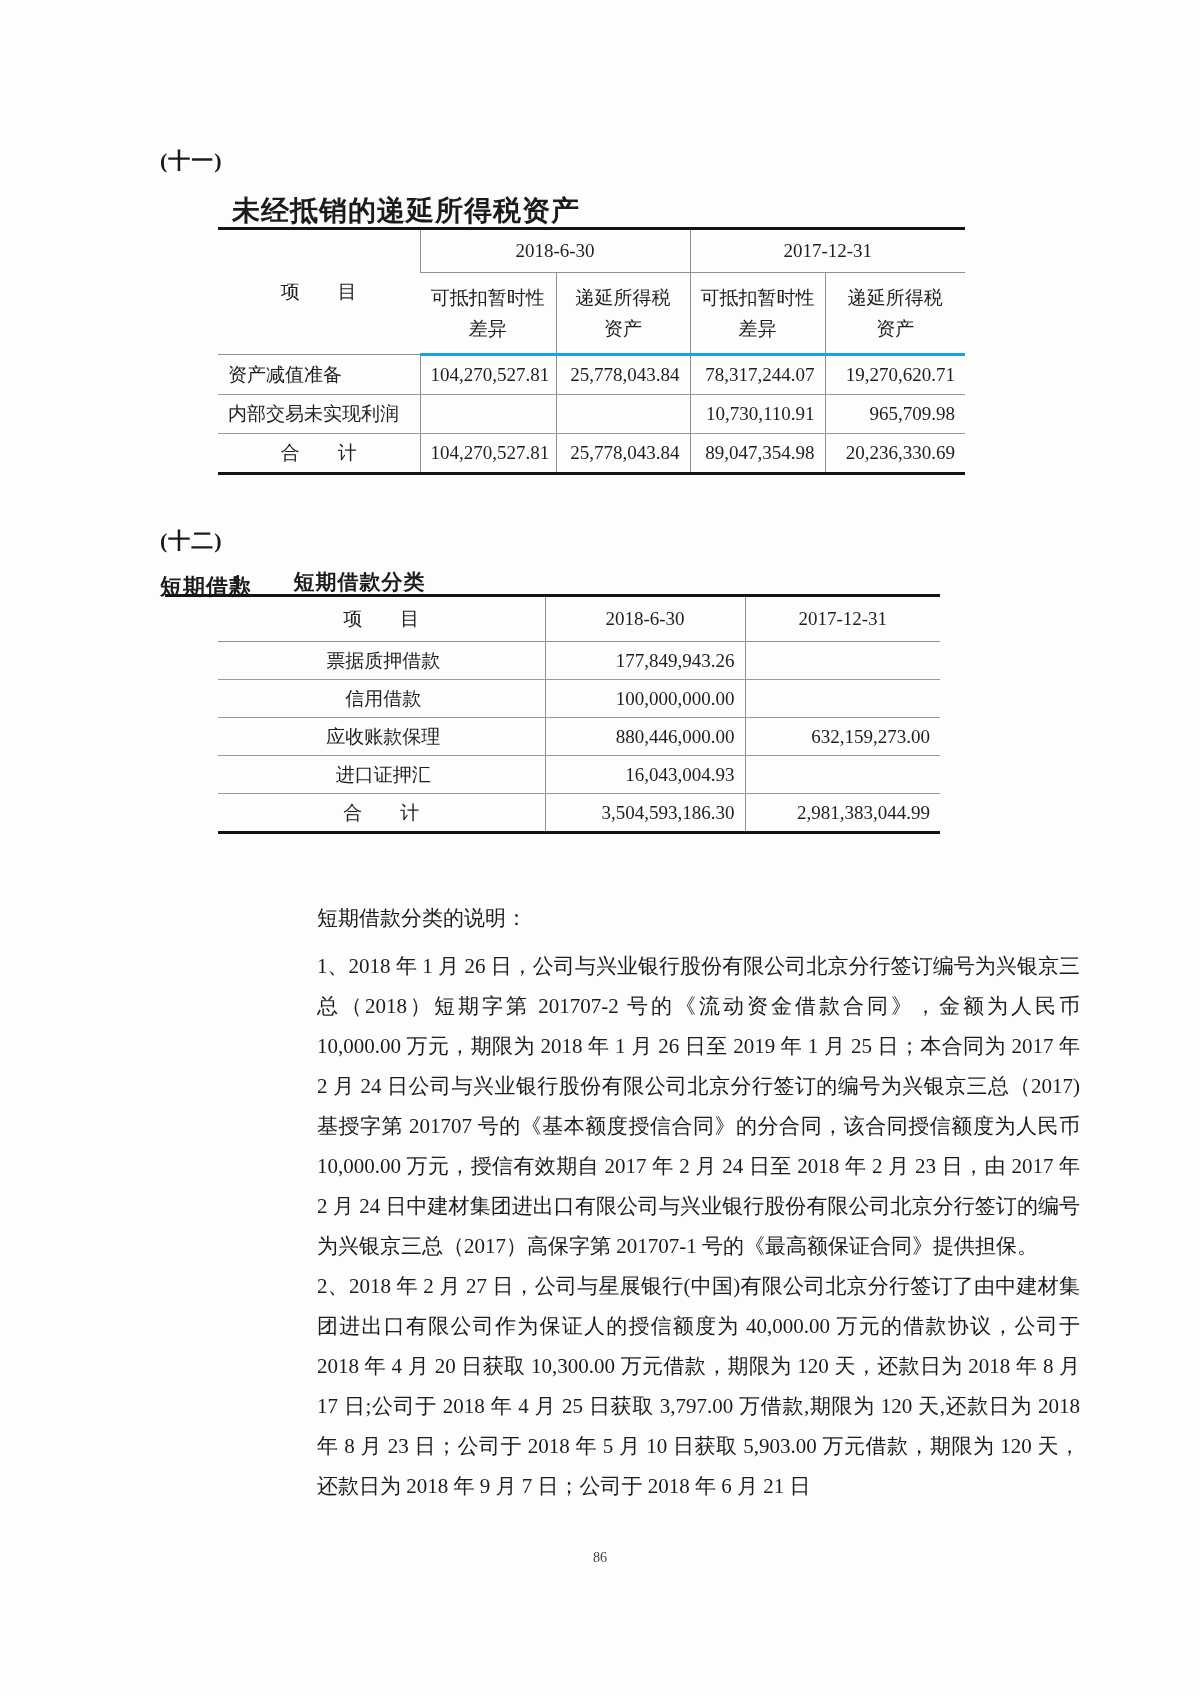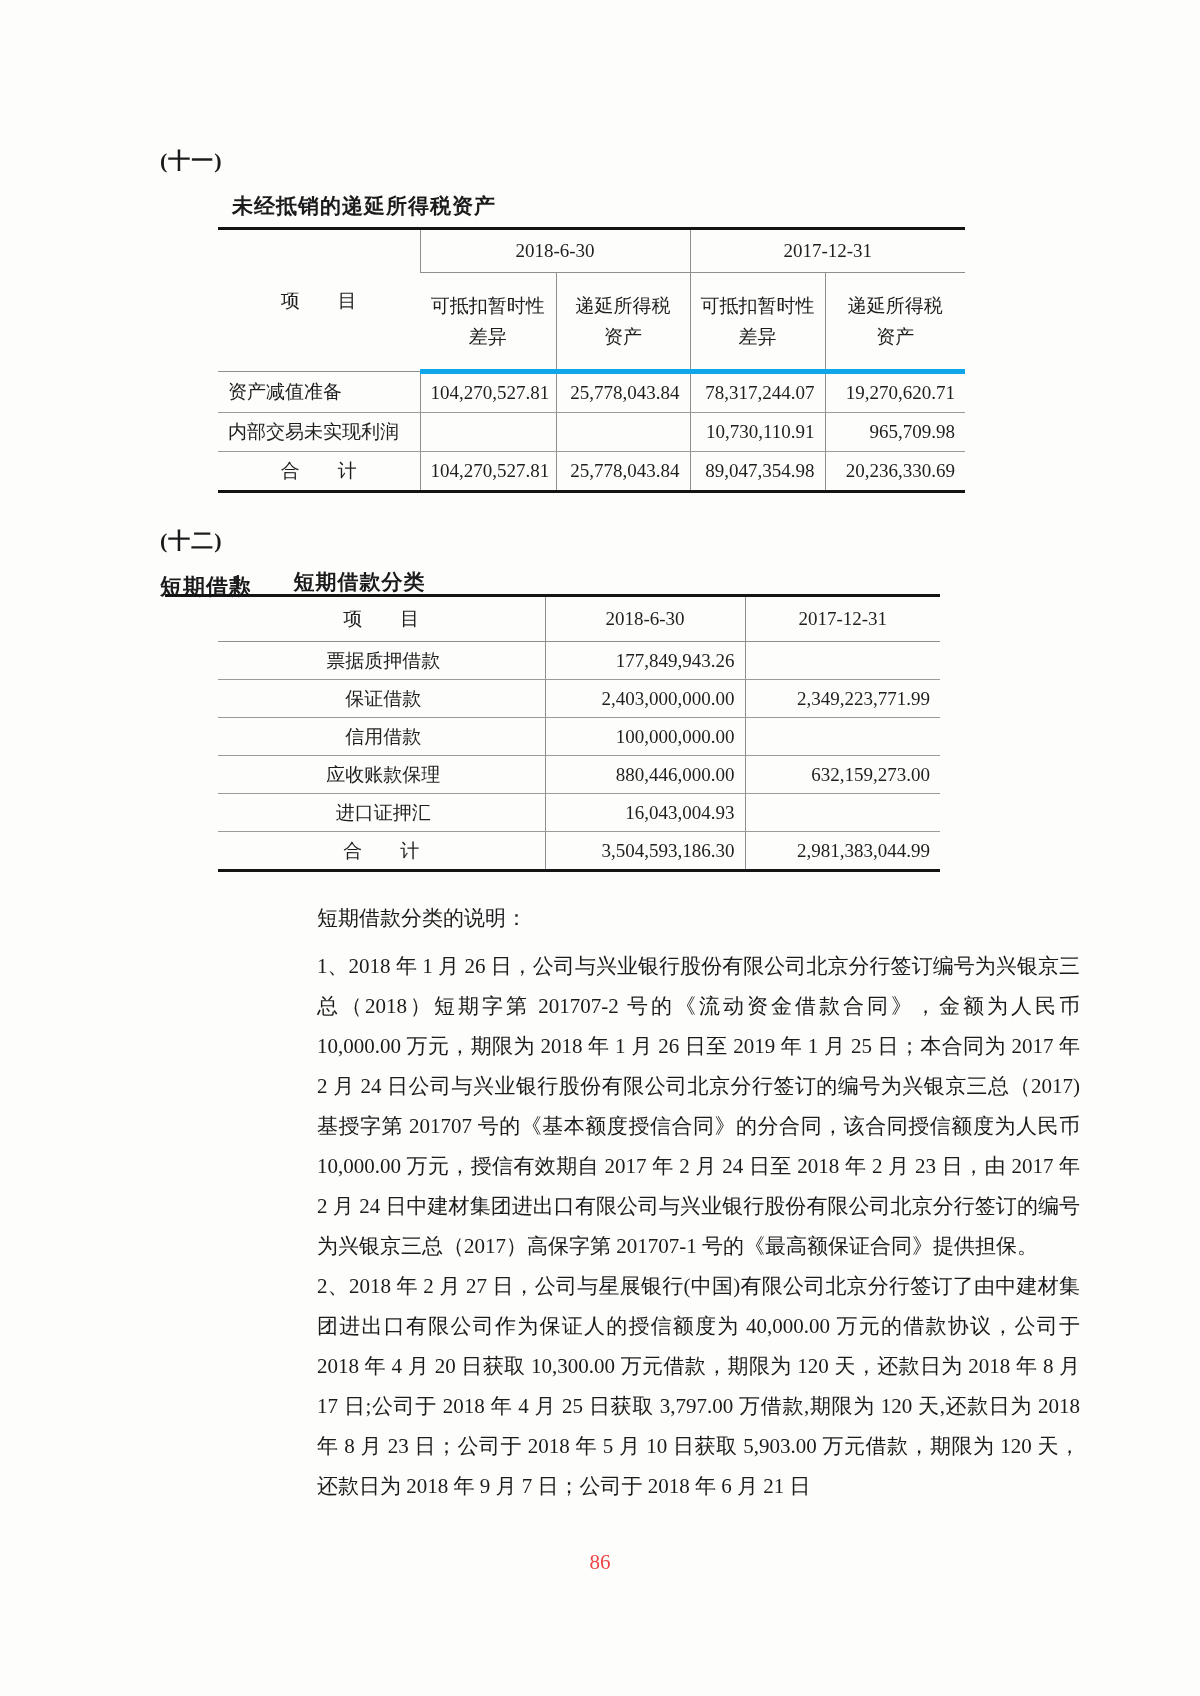--- a/index.html
+++ b/index.html
@@ -9,58 +9,58 @@
     font-family:"Liberation Serif","DejaVu Serif",serif;
     color:#1b1b1b;
     position:relative;
     -webkit-font-smoothing:antialiased;
   }
   .page{position:absolute;inset:0;background:#fdfdfc;}
 
   
   .sec-heading{position:absolute;left:160px;font-size:22px;font-weight:bold;letter-spacing:1px;display:flex;gap:16px;white-space:nowrap;flex-direction:column;}
   .sec11-heading{top:146px;}
-  .sec11-subtitle{position:absolute;left:232px;top:192px;font-size:21px;font-weight:bold;letter-spacing:1px;}
+  .sec11-subtitle{position:absolute;left:232px;top:192px;font-size:28px;font-weight:bold;letter-spacing:1px;}
   .sec12-heading{top:526px;}
   .sec12-subtitle{position:absolute;left:232px;top:568px;font-size:21px;font-weight:bold;letter-spacing:1px;display:flex;gap:28px;white-space:nowrap;}
   .sec12-rule{position:absolute;left:165px;top:594px;width:775px;height:3px;background:#141414;}
 
   
   table{border-collapse:collapse;table-layout:fixed;font-size:19px;color:#1e1e1e;}
   td,th{font-weight:normal;padding:0 10px;overflow:hidden;white-space:nowrap;}
   .num{text-align:right;}
   .ctr{text-align:center;}
   .lft{text-align:left;}
 
   
   .table1{position:absolute;left:218px;top:227px;width:747px;border-top:3px solid #141414;border-bottom:3px solid #141414;}
   .table1 th,.table1 td{border-left:1px solid #8f8f8f;}
   .table1 th:first-child,.table1 td:first-child{border-left:none;}
   .table1 .period-row th{height:42px;border-bottom:1px solid #8f8f8f;}
-  .table1 .measure-row th{height:72px;border-bottom:5px solid #0ea5e9;padding:12px 6px;}
+  .table1 .measure-row th{height:72px;border-bottom:3px solid #0ea5e9;padding:4px 6px;}
   .table1 .measure-row .mline{display:block;line-height:31px;text-align:center;}
   .table1 .item-head{border-bottom:1px solid #8f8f8f;}
   .table1 tbody td{height:38px;border-bottom:1px solid #9a9a9a;}
   .table1 tbody tr:last-child td{border-bottom:none;}
 
   
   .table2{position:absolute;left:218px;top:597px;width:722px;border-bottom:3px solid #141414;}
   .table2 th,.table2 td{border-left:1px solid #8f8f8f;}
   .table2 th:first-child,.table2 td:first-child{border-left:none;}
   .table2 thead th{height:44px;border-bottom:1px solid #8f8f8f;}
   .table2 tbody td{height:37px;border-bottom:1px solid #9a9a9a;}
   .table2 tbody tr:last-child td{border-bottom:none;}
   .table2 tbody td.lft{padding-left:14px;text-align:center;}
 
   
   .notes{position:absolute;left:285px;top:898px;width:763px;font-size:21px;line-height:40px;text-align:justify;color:#1b1b1b;margin-left:32px;}
   .notes-title{margin:0 0 8px 0;}
   .notes p{margin:0;text-justify:inter-ideograph;}
 
-  .page-number{position:absolute;left:0;top:1550px;width:100%;text-align:center;font-size:21px;color:#ef4444;}
+  .page-number{position:absolute;left:0;top:1550px;width:100%;text-align:center;font-size:14px;color:#404040;}
 </style>
 </head>
 <body>
 
 <div class="page">
 
   <div class="sec-heading sec11-heading">
     <span>(十一)</span>
   </div>
   <div class="sec11-subtitle">未经抵销的递延所得税资产</div>
@@ -146,25 +146,20 @@
         <th class="ctr">2017-12-31</th>
       </tr>
     </thead>
     <tbody>
       <tr>
         <td class="lft">票据质押借款</td>
         <td class="num">177,849,943.26</td>
         <td class="num"></td>
       </tr>
       <tr>
-        <td class="lft">保证借款</td>
-        <td class="num">2,403,000,000.00</td>
-        <td class="num">2,349,223,771.99</td>
-      </tr>
-      <tr>
         <td class="lft">信用借款</td>
         <td class="num">100,000,000.00</td>
         <td class="num"></td>
       </tr>
       <tr>
         <td class="lft">应收账款保理</td>
         <td class="num">880,446,000.00</td>
         <td class="num">632,159,273.00</td>
       </tr>
       <tr>

